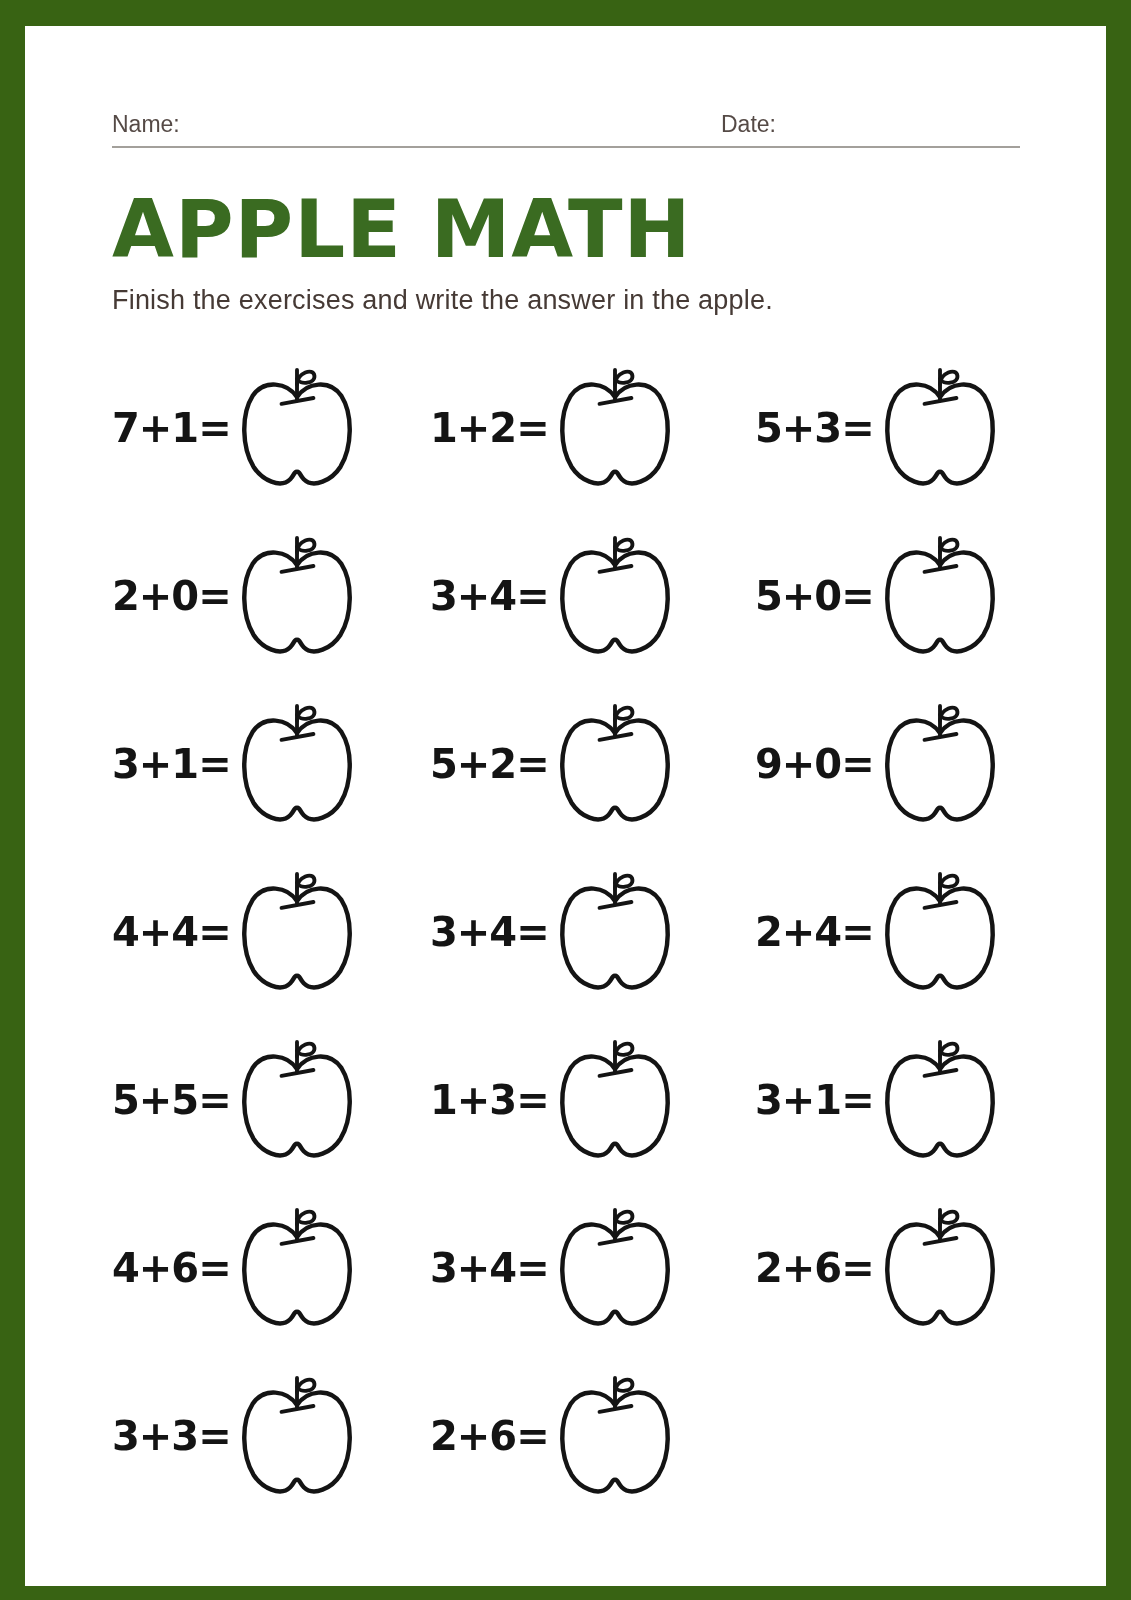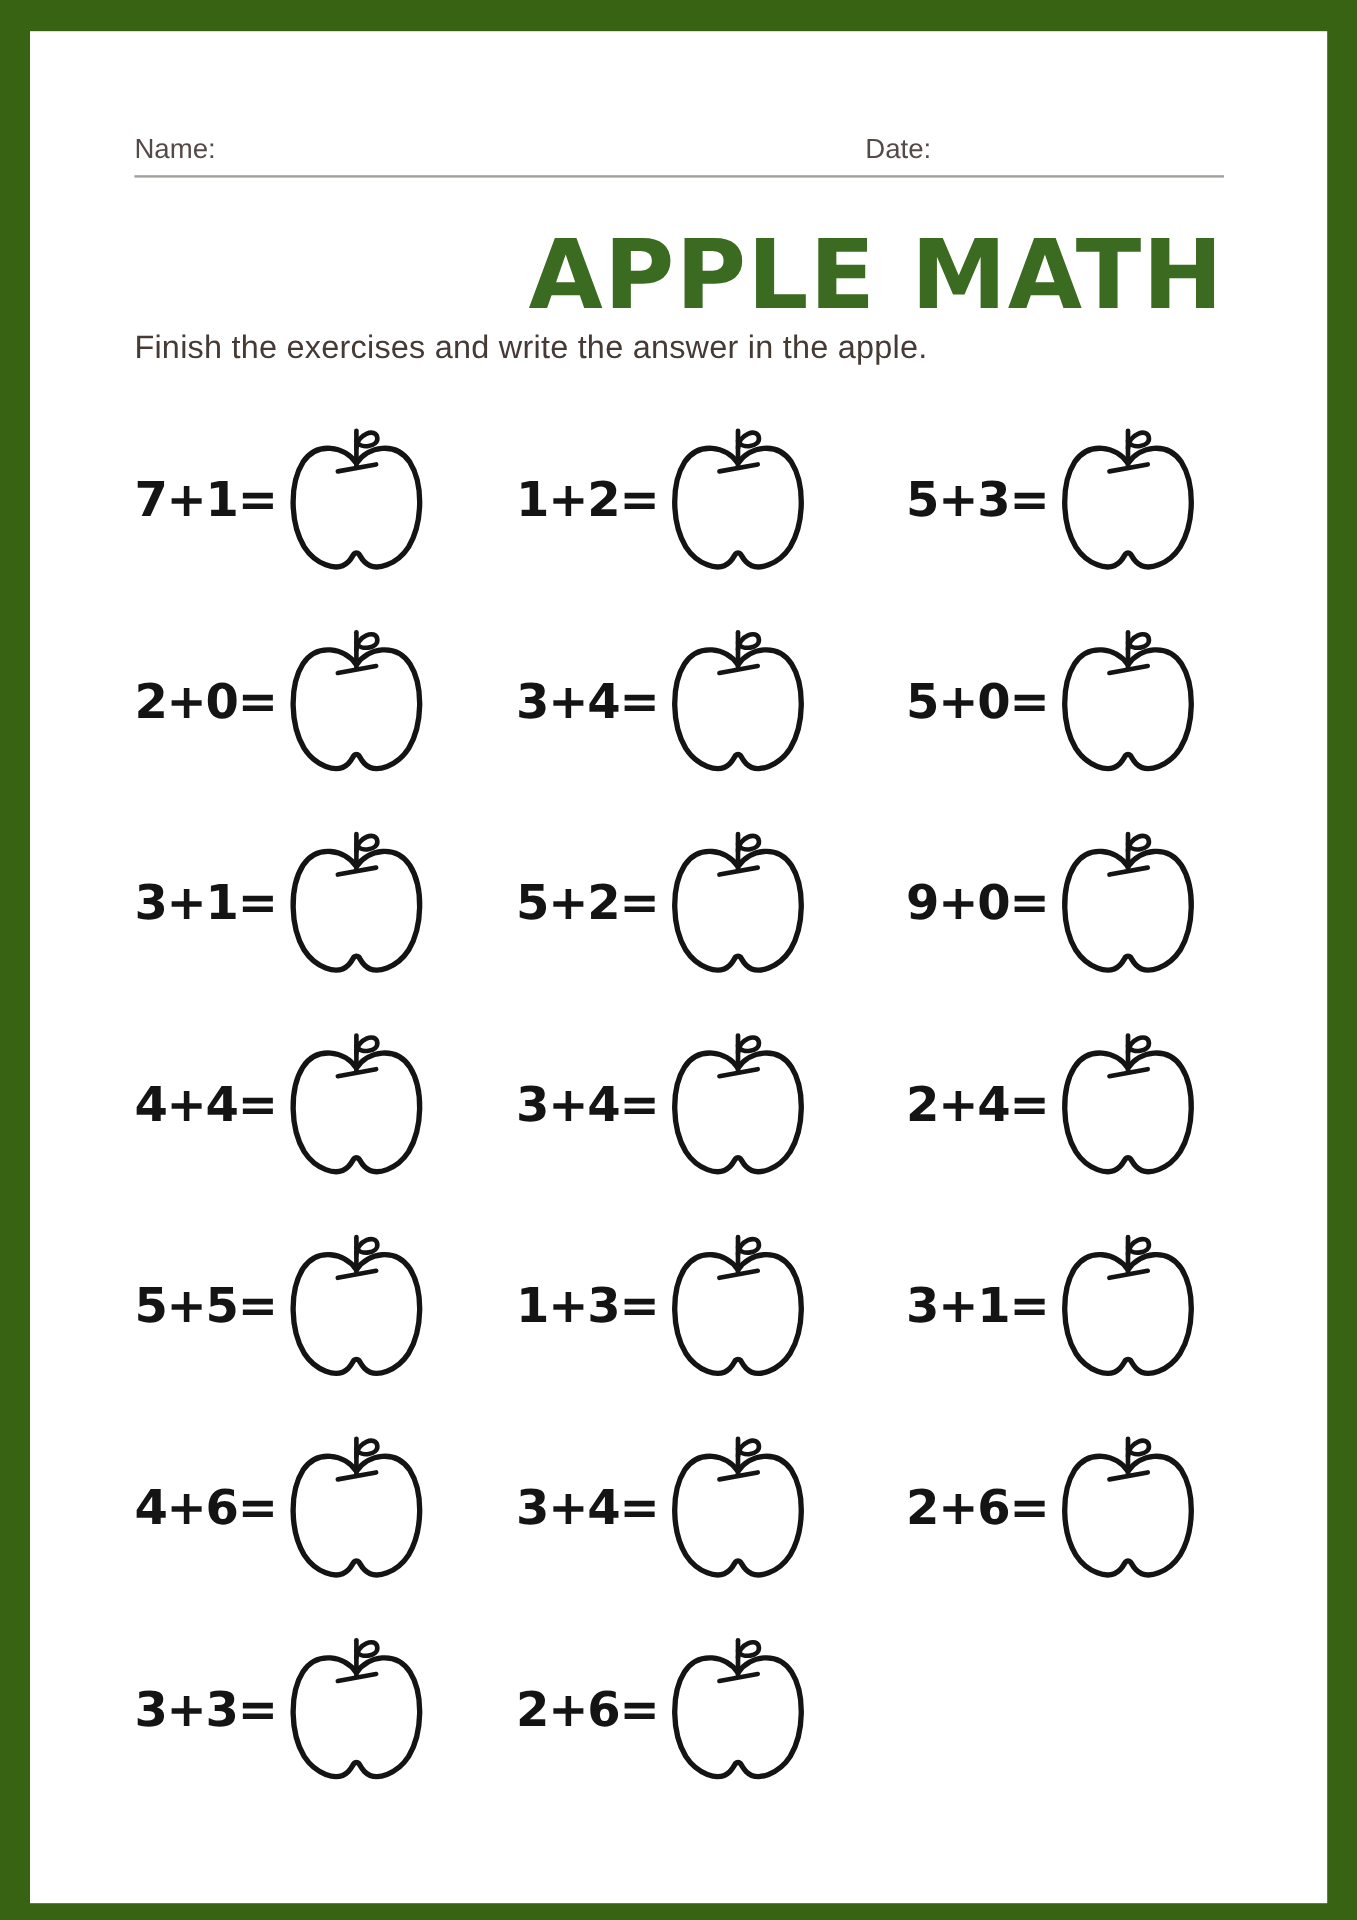--- a/index.html
+++ b/index.html
@@ -41,24 +41,23 @@
   .date-blank{left:710px;width:195px;}
   
   .title{
     margin-top:40px;
     font-family:"DejaVu Sans",sans-serif;
     font-size:80px;
     line-height:1.05;
     font-weight:bold;
     letter-spacing:1px;
     color:var(--title-green);
-    text-align:right;
   }
   .subtitle{
-    margin-top:2px;
+    margin-top:13px;
     font-size:27px;
     color:var(--body-text);
     letter-spacing:.2px;
   }
   
   .grid{
     margin-top:28px;
     display:grid;
     grid-template-columns:318px 325px auto;
   }

